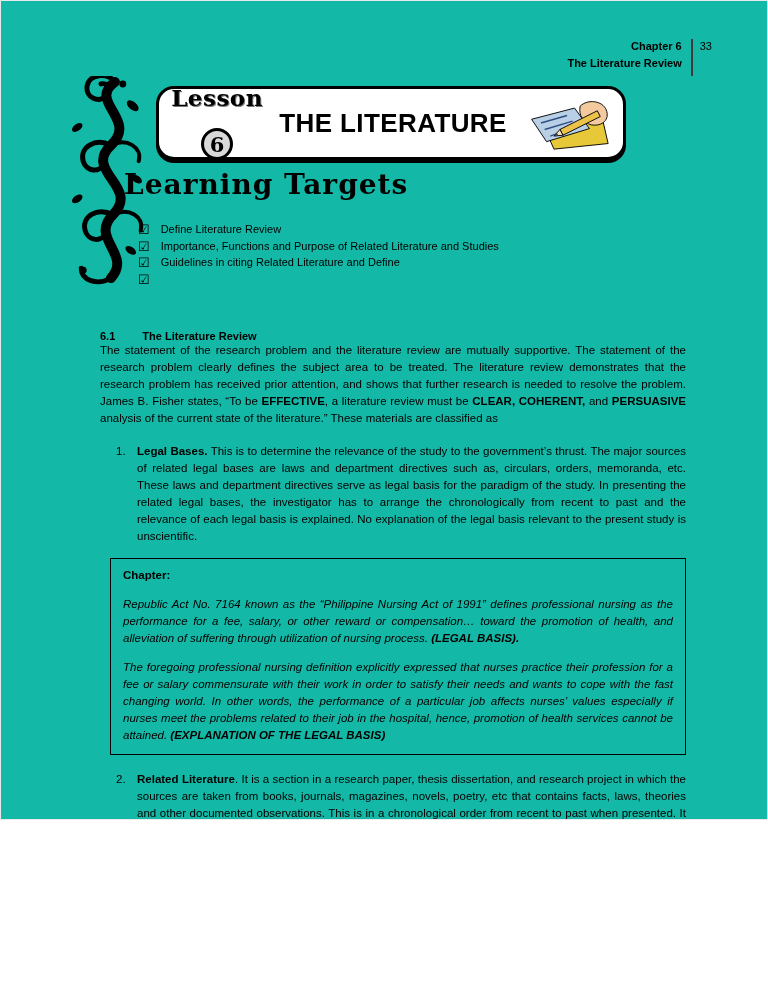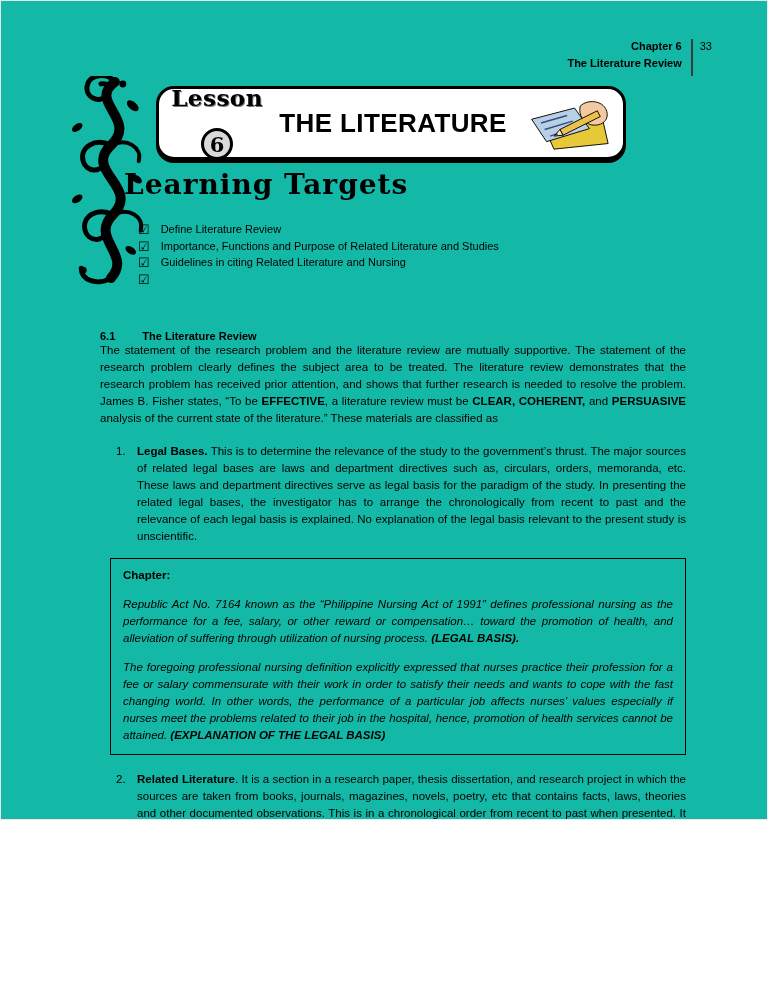--- a/index.html
+++ b/index.html
@@ -159,21 +159,21 @@
       <li>
         <span class="cb">☑</span>
         <span>Define Literature Review</span>
       </li>
       <li>
         <span class="cb">☑</span>
         <span>Importance, Functions and Purpose of Related Literature and Studies</span>
       </li>
       <li>
         <span class="cb">☑</span>
-        <span>Guidelines in citing Related Literature and Nursing</span>
+        <span>Guidelines in citing Related Literature and Define</span>
       </li>
       <li>
         <span class="cb">☑</span>
       </li>
     </ul>
   </div>
 
   <main class="content">
 
     <div class="section-heading">

